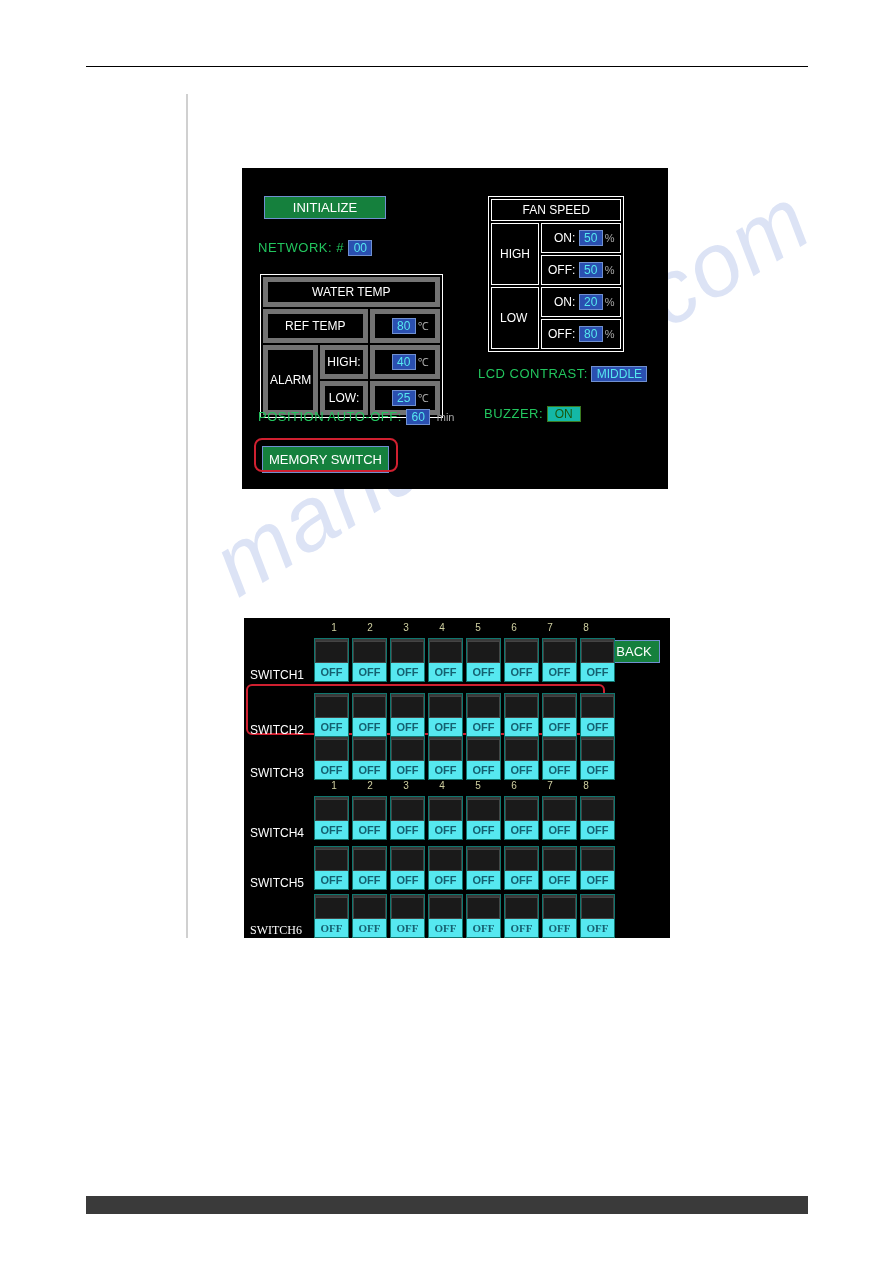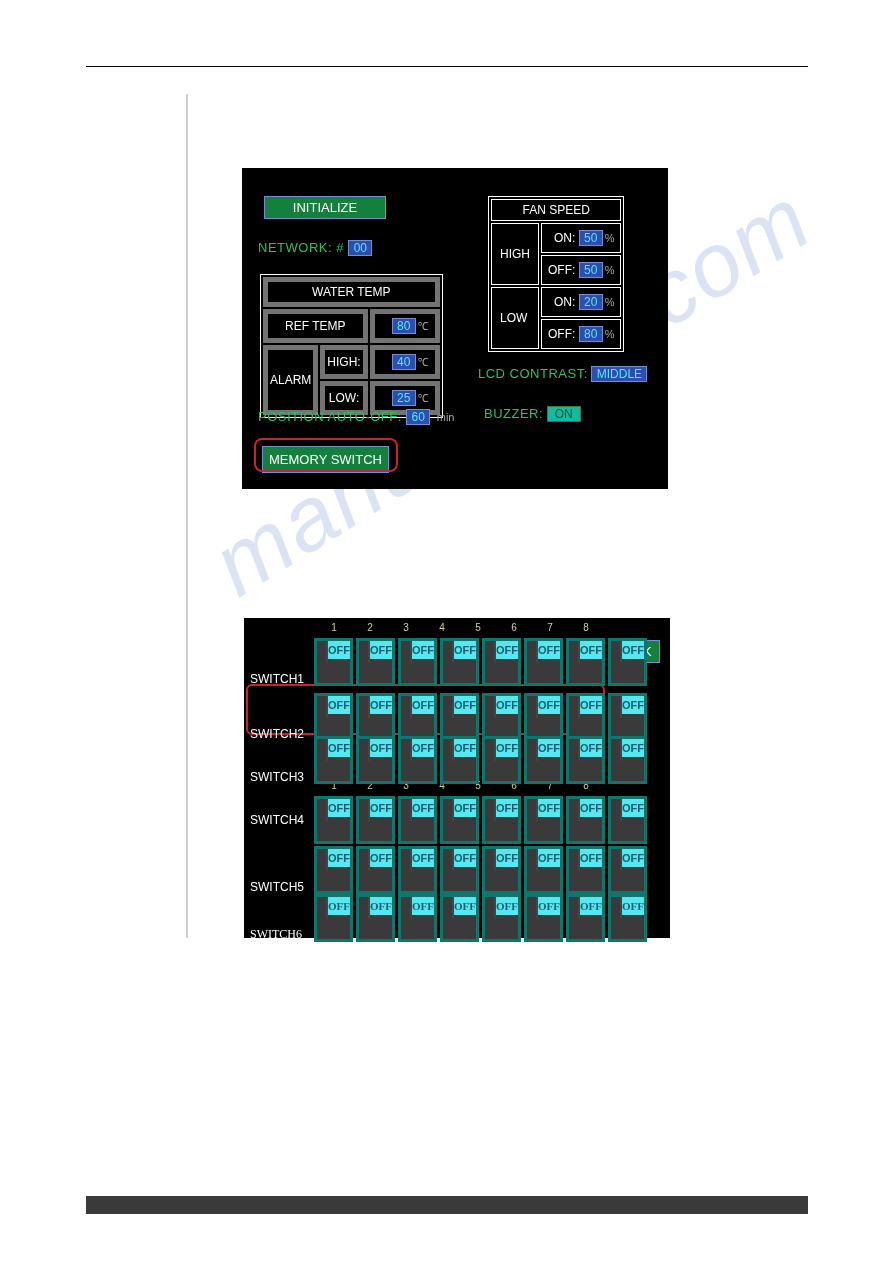--- a/index.html
+++ b/index.html
@@ -43,21 +43,21 @@
 
   
   .panel2{left:244px;top:618px;width:426px;height:320px}
   .back-btn{position:absolute;right:10px;top:22px;width:50px}
   .colnums{position:absolute;top:4px;font-size:10px;color:#cfcfa0}
   .colnums span{display:inline-block;width:36px;text-align:center}
   .colnums.r2{top:162px}
 
   .swrow{position:absolute;left:6px;display:flex;align-items:flex-end;gap:0}
   .swrow .name{width:64px;font-size:12px;color:#fff}
-  .cell{width:33px;height:42px;margin-right:3px;display:flex;justify-content:flex-end;border:3px solid #0f766e;background:#3a3a3a}
+  .cell{width:33px;height:42px;margin-right:3px;display:flex;flex-direction:column;justify-content:flex-end;border:1px solid #0f766e;background:#3a3a3a}
   .cell .top{height:20px;background:#1a1a1a;border:1px solid #444}
   .cell .bot{height:18px;background:#56e8f0;color:#146070;font-size:11px;text-align:center;line-height:18px;font-weight:bold}
 
   .red-ring2{position:absolute;left:2px;top:66px;width:355px;height:47px;border:2px solid #d02030;border-radius:6px}
 
   
   .wm{position:absolute;left:170px;top:340px;font-size:90px;color:rgba(60,100,200,0.18);transform:rotate(-32deg);pointer-events:none;font-style:italic;letter-spacing:2px}
 </style>
 </head>
 <body>
@@ -245,21 +245,21 @@
         </div>
         <div class="cell">
           <div class="top"></div>
           <div class="bot">OFF</div>
         </div>
         <div class="cell">
           <div class="top"></div>
           <div class="bot">OFF</div>
         </div>
       </div>
-      <div class="swrow" style="top: 178px; align-items: center;">
+      <div class="swrow" style="top: 178px;">
         <div class="name">SWITCH4</div>
         <div class="cell">
           <div class="top"></div>
           <div class="bot">OFF</div>
         </div>
         <div class="cell">
           <div class="top"></div>
           <div class="bot">OFF</div>
         </div>
         <div class="cell">

